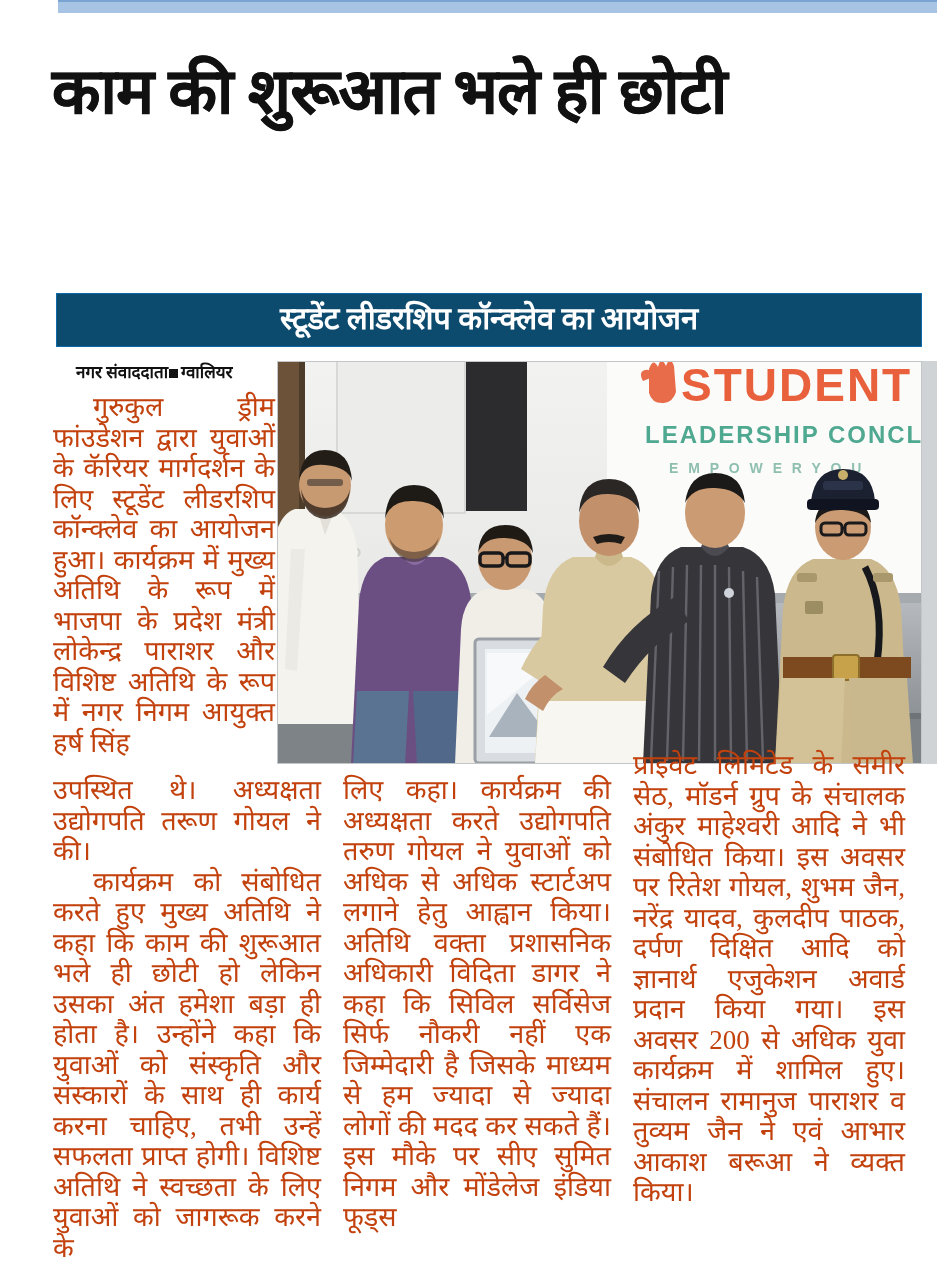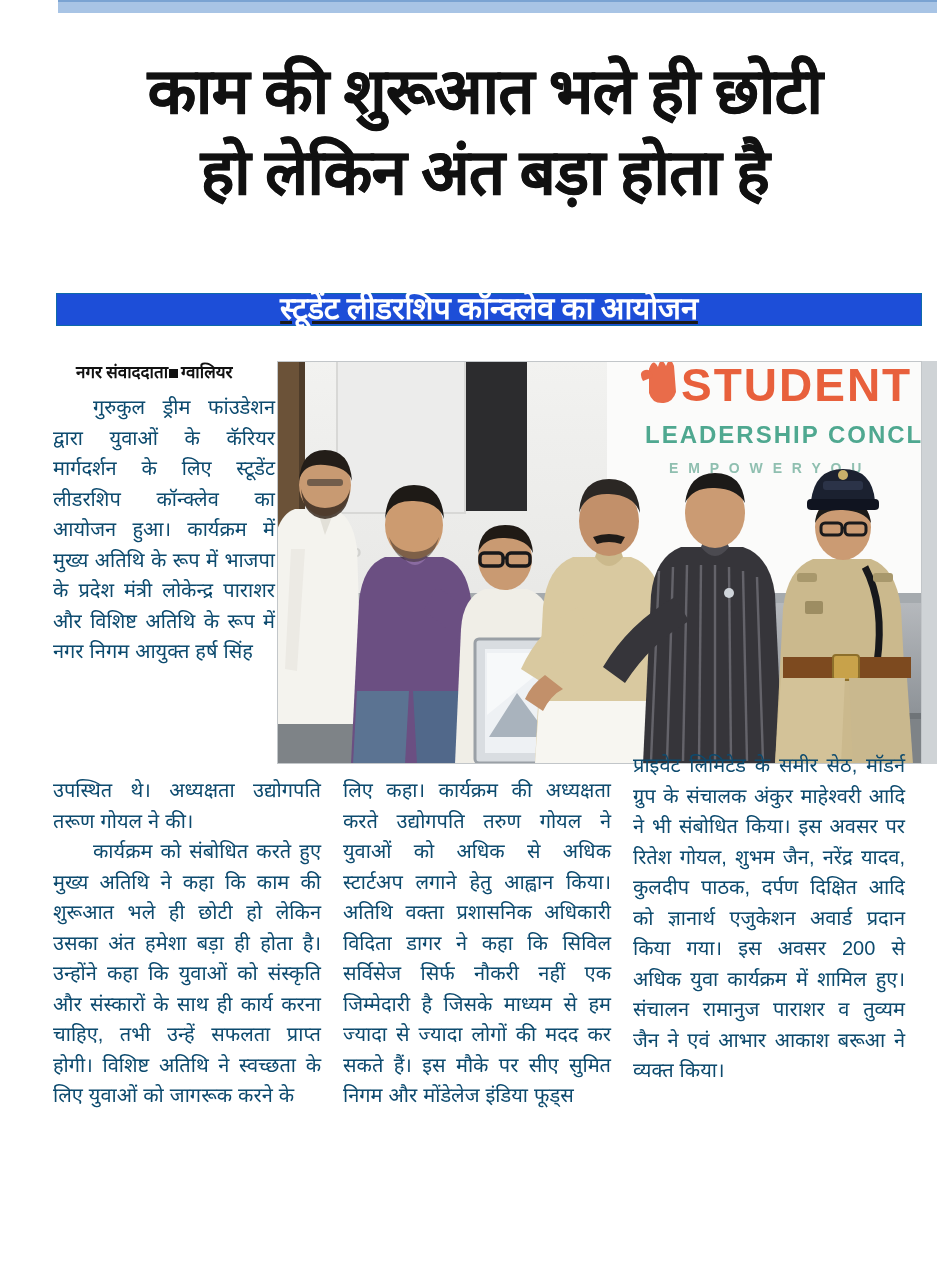--- a/index.html
+++ b/index.html
@@ -44,47 +44,46 @@
     width: 937px;
     height: 1280px;
   }
 
   
   .headline {
     position: absolute;
     left: 52px;
     top: 52px;
     width: 866px;
-    text-align: center;
+    text-align: left;
     font-family: "Liberation Serif", "DejaVu Serif", serif;
     font-weight: 700;
     font-size: 63px;
     line-height: 1.28;
     letter-spacing: -0.5px;
     color: #111111;
     -webkit-text-stroke: 0.6px #111111;
   }
   .headline .hl-line {
     display: block;
     white-space: nowrap;
   }
 
   
   .subbanner {
     position: absolute;
     left: 56px;
     top: 293px;
     width: 866px;
-    height: 33px;
-    background: #1d4ed8;
+    height: 54px;
+    background: #0c4a6e;
     box-shadow: inset 0 0 0 1px #0e6aa9;
     display: flex;
     align-items: center;
     justify-content: center;
-    text-decoration: underline;
   }
   .subbanner-text {
     font-family: "Liberation Serif", "DejaVu Serif", serif;
     font-weight: 700;
     font-size: 31px;
     line-height: 1;
     color: #ffffff;
     letter-spacing: -0.2px;
     white-space: nowrap;
     padding-bottom: 3px;
@@ -121,24 +120,24 @@
     width: 774px;
     height: 403px;
     overflow: hidden;
     background: #cfd3d6;
   }
   .photo svg { display: block; }
 
   
   .col {
     position: absolute;
-    font-family: Liberation Sans, sans-serif;
-    font-size: 20px;
+    font-family: Liberation Serif, serif;
+    font-size: 27px;
     line-height: 30.5px;
-    color: #0c4a6e;
+    color: #c2410c;
     text-align: justify;
     text-justify: inter-word;
     word-spacing: 0.5px;
   }
   .col p {
     margin: 0;
     text-indent: 40px;
   }
   .col p.noindent { text-indent: 0; }
   .col p + p { margin-top: 0; }
@@ -168,21 +167,20 @@
 </head>
 <body>
 
 <div class="page">
 
   <div class="left-edge-strip"></div>
   <div class="top-rule"></div>
 
   <div class="headline">
     <span class="hl-line">काम की शुरूआत भले ही छोटी</span>
-    <span class="hl-line">हो लेकिन अंत बड़ा होता है</span>
   </div>
 
   <div class="subbanner">
     <span class="subbanner-text">स्टूडेंट लीडरशिप कॉन्क्लेव का आयोजन</span>
   </div>
 
   <div class="byline">
     <span>नगर संवाददाता</span><span class="sqr"></span><span>ग्वालियर</span>
   </div>
 

